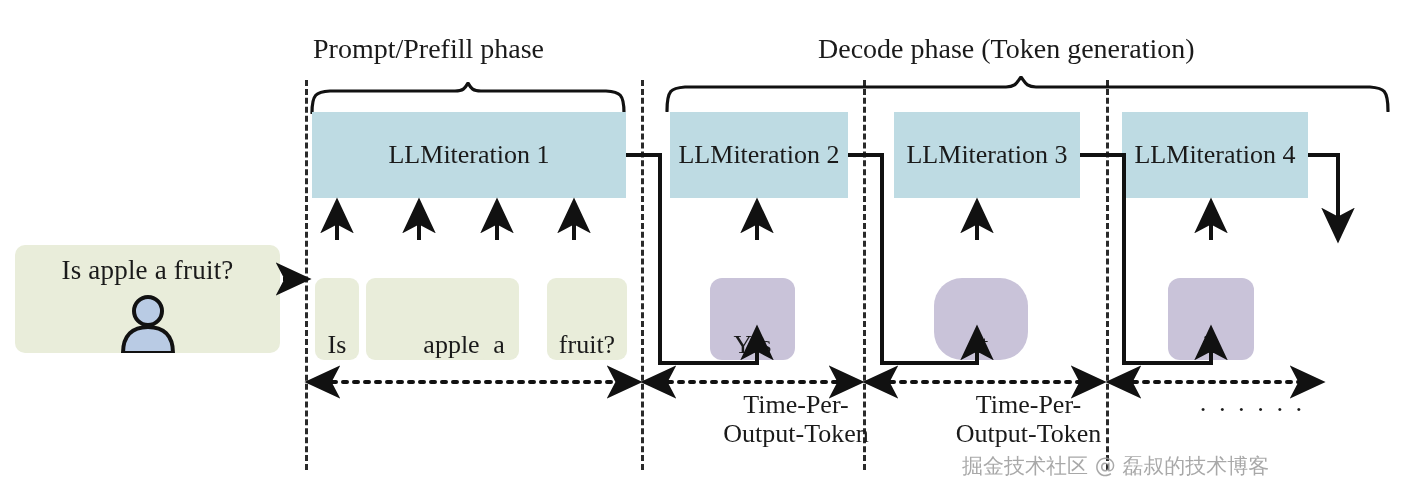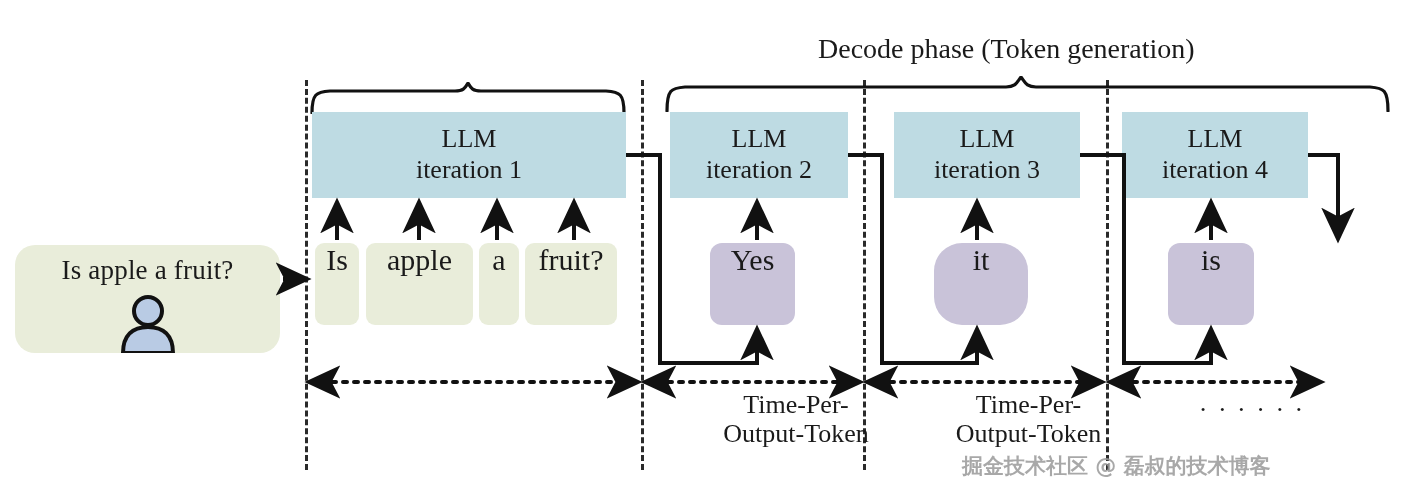--- a/index.html
+++ b/index.html
@@ -10,49 +10,50 @@
     color:#1a1a1a;
     overflow:hidden;
   }
   #stage{position:relative;width:1404px;height:488px;}
 
   .abs{position:absolute;}
 
   
   #prompt-box{
     left:15px;top:245px;width:265px;height:108px;
-    background:#e9edda;border-radius:20px;
+    background:#e9edda;border-radius:10px;
   }
   #prompt-text{
     position:absolute;left:0;top:10px;width:265px;text-align:center;
     font-size:27px;letter-spacing:.2px;
   }
   #avatar{position:absolute;left:50%;top:50px;transform:translateX(-50%);}
 
   
   .divider{
     border-left:3px dashed #2a2a2a;width:0;top:80px;height:390px;
   }
 
   
   .llm-box{
     background:#bedbe3;
-    display:flex;flex-direction:column;align-items:center;justify-content:center;
+    display:flex;flex-direction:row;align-items:center;justify-content:center;
     line-height:1.18;
     font-size:26px;
     top:112px;height:86px;
   }
   .llm-box .l1{display:block;}
   .llm-box .l2{display:block;}
 
   
   .tok{
     border-radius:9px;
-    display:flex;align-items:flex-start;justify-content:center;
-    font-size:30px;
+    display:flex;align-items:flex-end;justify-content:center;
+    font-size:26px;
+    margin-top:35px;
   }
   .tok-in{background:#e9edda;top:243px;height:82px;}
   .tok-out{background:#c9c3d9;top:243px;height:82px;border-radius:12px;}
 
   
   .brace{top:82px;height:32px;}
   .brace svg{display:block;}
 
   .phase-label{
     top:33px;font-size:28px;white-space:nowrap;
@@ -66,21 +67,20 @@
 
   .dots-label{top:395px;text-align:center;font-size:26px;letter-spacing:2px;}
 
   
   #watermark{
     left:962px;top:452px;
     font-size:21px;color:#9a9a9a;
     font-family:"DejaVu Sans","Liberation Sans",sans-serif;
     white-space:nowrap;
     opacity:.85;
-    font-weight:bold;
   }
   svg.ov{position:absolute;left:0;top:0;width:1404px;height:488px;pointer-events:none;}
 </style>
 </head>
 <body>
 
 <div id="stage">
 
   <div class="abs" id="prompt-box">
     <div id="prompt-text">Is apple a fruit?</div>
@@ -90,20 +90,21 @@
         <path d="M8 58 C8 40 18 32 33 32 C48 32 58 40 58 58 Z" fill="#b9cbe4" stroke="#111" stroke-width="4"></path>
       </svg>
     </div>
   </div>
 
   <div class="abs divider" style="left:305px;"></div>
   <div class="abs divider" style="left:641px;"></div>
   <div class="abs divider" style="left:863px;"></div>
   <div class="abs divider" style="left:1106px;"></div>
 
+  <div class="abs phase-label" style="left:313px;">Prompt/Prefill phase</div>
   <div class="abs phase-label" style="left:818px;">Decode phase (Token generation)</div>
 
   <div class="abs brace" style="left:310px;width:316px;">
     <svg width="316" height="32" viewBox="0 0 316 32" preserveAspectRatio="none">
       <path d="M2,31 C2,12 6,10 20,9 L145,9 C154,9 155,6 158,1 C161,6 162,9 171,9 L296,9 C310,10 314,12 314,31" fill="none" stroke="#111" stroke-width="3.2" stroke-linecap="round"></path>
     </svg>
   </div>
   <div class="abs brace" style="left:665px;width:725px;top:76px;">
     <svg width="725" height="36" viewBox="0 0 725 36" preserveAspectRatio="none">
       <path d="M2,35 C2,14 6,12 20,11 L341,11 C351,11 352,6 356,1 C360,6 361,11 371,11 L705,11 C719,12 723,14 723,35" fill="none" stroke="#111" stroke-width="3.2" stroke-linecap="round"></path>
@@ -123,27 +124,27 @@
     <span class="l2">iteration 3</span>
   </div>
   <div class="abs llm-box" style="left:1122px;width:186px;">
     <span class="l1">LLM</span>
     <span class="l2">iteration 4</span>
   </div>
 
   <div class="abs tok tok-in" style="left:315px;width:44px;">
     <span>Is</span>
   </div>
-  <div class="abs tok tok-in" style="left:366px;width:107px;">
+  <div class="abs tok tok-in" style="left:366px;width:107px;padding-left:32px;">
     <span>apple</span>
   </div>
   <div class="abs tok tok-in" style="left:479px;width:40px;">
     <span>a</span>
   </div>
-  <div class="abs tok tok-in" style="left:525px;width:92px;">
+  <div class="abs tok tok-in" style="left:547px;width:80px;">
     <span>fruit?</span>
   </div>
 
   <div class="abs tok tok-out" style="left:710px;width:85px;">
     <span>Yes</span>
   </div>
   <div class="abs tok tok-out" style="left:934px;width:94px;border-radius:28px;">
     <span>it</span>
   </div>
   <div class="abs tok tok-out" style="left:1168px;width:86px;">

